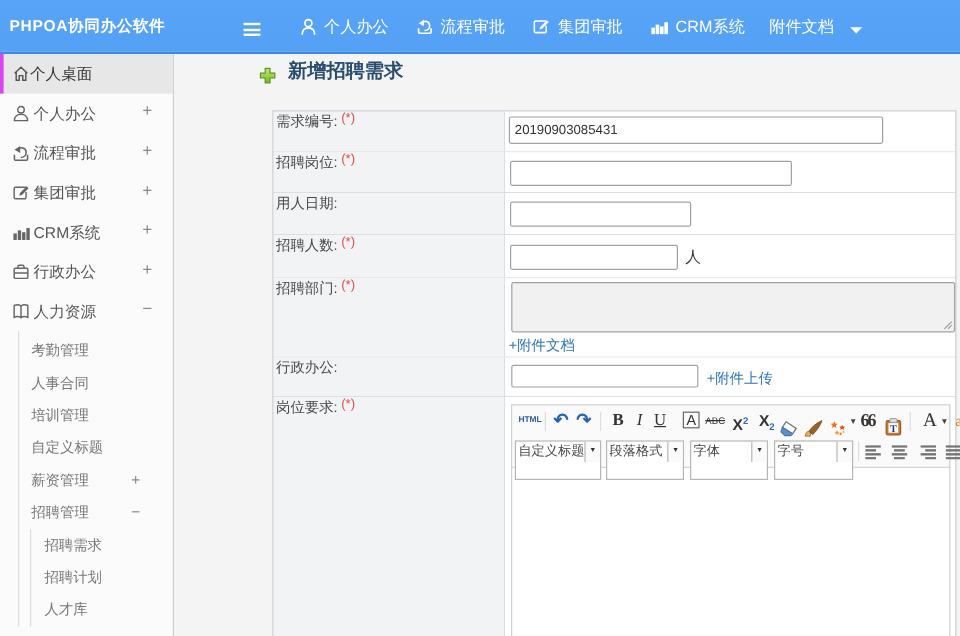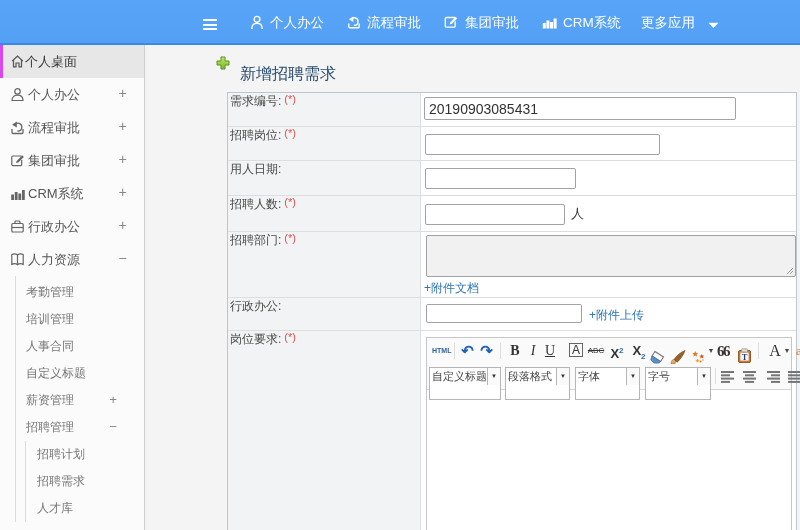--- a/index.html
+++ b/index.html
@@ -20,47 +20,48 @@
 .sitem .sic{position:absolute;left:10px;top:9px;width:15px;height:15px}
 .sitem .sic svg{display:block}
 .sitem.active .sic{left:7px}
 .sitem .pm{position:absolute;right:17px;top:0;color:#888;font-size:14px;font-family:"Liberation Mono",monospace}
 .sub2{margin-left:15px;border-left:1px solid #ddd;padding-top:3px}
 .s2{position:relative;height:27px;line-height:27px;color:#777;font-size:12px;padding-left:10px;white-space:nowrap}
 .s2 .pm{position:absolute;right:27px;top:0;color:#888;font-size:13px;font-family:"Liberation Mono",monospace}
 .sub3{margin-left:9px;border-left:1px solid #ddd}
 .s3{height:27px;line-height:27px;color:#777;font-size:12px;padding-left:11px;white-space:nowrap}
 
-.title{position:absolute;left:240px;top:64px;font-size:16px;font-weight:normal;color:#2a4c6e}
+.title{position:absolute;left:240px;top:49px;font-size:16px;font-weight:bold;color:#2a4c6e}
 .plus{position:absolute;left:216px;top:56px;width:14px;height:14px}
 
 .form{position:absolute;left:227px;top:92px;width:570px;background:#fff;border:1px solid #bbc6cf}
 .frow{display:flex;border-bottom:1px solid #dcdee0}
 .frow:last-child{border-bottom:none}
 .lbl{width:193px;background:#f2f3f4;border-right:1px solid #dcdee0;display:flex;align-items:flex-start;padding-left:2px;font-size:12px;color:#484848;flex-shrink:0}
 .lbl .req{color:#e05050;margin-left:3px;font-size:11px}
 .val{flex:1;background:#fff;position:relative}
-.inp{position:absolute;background:#fff;border:1px solid #a2a2a2;border-radius:2px;font-size:14px;color:#333;padding:0 4px;line-height:21px}
+.inp{position:absolute;background:#fff;border:1px solid #a2a2a2;border-radius:2px;font-size:11px;color:#333;padding:0 4px;line-height:21px}
 .lnk{color:#2e76b5;font-size:12px}
 
 .editor{position:absolute;left:5px;top:6px;width:366px;height:339px;background:#fff;border:1px solid #c6c6c6}
 .toolbar{background:#fafafa;border-bottom:1px solid #d4d4d4;padding:0}
 .tb1{height:26px;position:relative}
 .tb2{height:25px;position:relative}
 .tsep{position:absolute;top:5px;width:1px;height:16px;background:#ddd}
 .ti{position:absolute;top:0;height:26px;line-height:26px;font-size:13px;color:#333;text-align:center}
 .combo{position:absolute;top:3px;height:33px;border:1px solid #b6b6b6;background:#fff;font-size:11px;color:#444;line-height:17px;padding-left:2px;white-space:nowrap;overflow:hidden}
 .combo .arr{position:absolute;right:0;top:0;width:13px;height:17px;border-left:1px solid #b6b6b6;background:#fafafa;text-align:center;line-height:16px;font-size:6px;color:#333}
 .alignic{position:absolute;top:7px}
 </style>
 </head>
 <body>
 <div id="page">
 
   <div class="header">
+    <div class="brand">PHPOA协同办公软件</div>
     <div class="burger"></div>
     <div class="topnav">
       <div class="tn" style="left:250px">
         <svg width="14" height="15" viewBox="0 0 14 15" style="vertical-align:-3px;margin-right:6px">
             <circle cx="7" cy="4.3" r="2.9" fill="none" stroke="#fff" stroke-width="1.4"></circle>
             <path d="M1.8 14 C1.8 10 4.2 8.3 7 8.3 C9.8 8.3 12.2 10 12.2 14" fill="none" stroke="#fff" stroke-width="1.4"></path>
           </svg>个人办公</div>
       <div class="tn" style="left:347px">
         <svg width="14" height="14" viewBox="0 0 14 14">
             <path d="M1.8 8.5 V11.7 Q1.8 12.7 2.8 12.7 H11.2 Q12.2 12.7 12.2 11.7 V8.5" fill="none" stroke="#fff" stroke-width="1.4"></path>
@@ -72,21 +73,21 @@
             <path d="M11 2.5 H2.5 A1.2 1.2 0 0 0 1.3 3.7 V11 A1.2 1.2 0 0 0 2.5 12.2 H10 A1.2 1.2 0 0 0 11.2 11 V6.5" fill="none" stroke="#fff" stroke-width="1.3"></path>
             <path d="M5.5 9.5 L7.8 9 L13.3 3.4 L11.7 1.8 L6.2 7.4 Z" fill="#fff"></path>
           </svg>集团审批</div>
       <div class="tn" style="left:542px">
         <svg width="15" height="13" viewBox="0 0 15 13">
             <rect x="0.8" y="7" width="3" height="5.5" fill="#fff"></rect>
             <rect x="4.4" y="4.5" width="3" height="8" fill="#fff"></rect>
             <rect x="8" y="6" width="3" height="6.5" fill="#fff"></rect>
             <rect x="11.6" y="2.5" width="3" height="10" fill="#fff"></rect>
           </svg>CRM系统</div>
-      <div class="tn" style="left:641px">更多应用</div>
+      <div class="tn" style="left:641px">附件文档</div>
       <div class="tn" style="left:708px"><svg width="11" height="7" viewBox="0 0 11 7">
             <path d="M0.5 0.8 L5.5 6 L10.5 0.8 Z" fill="#fff"></path>
           </svg></div>
     </div>
   </div>
 
   <div class="sidebar">
     <div class="sitem active"><span class="sic">
       <svg width="15" height="15" viewBox="0 0 15 15">
             <path d="M2.2 7 L7.5 2 L12.8 7 M3.5 6.2 V12.8 H6 V9 H9 V12.8 H11.5 V6.2" fill="none" stroke="#555" stroke-width="1.2"></path>
@@ -126,28 +127,28 @@
             <path d="M1.8 8.5 H13.2" stroke="#666" stroke-width="1.2"></path>
           </svg>
       </span>行政办公<span class="pm">+</span></div>
     <div class="sitem"><span class="sic">
       <svg width="15" height="15" viewBox="0 0 15 15">
             <path d="M7.5 3 C6 1.8 3.5 1.8 1.8 2.6 V12.4 C3.5 11.6 6 11.6 7.5 12.8 C9 11.6 11.5 11.6 13.2 12.4 V2.6 C11.5 1.8 9 1.8 7.5 3 Z M7.5 3 V12.8" fill="none" stroke="#666" stroke-width="1.2"></path>
           </svg>
       </span>人力资源<span class="pm">−</span></div>
     <div class="sub2">
       <div class="s2">考勤管理</div>
+      <div class="s2">人事合同</div>
       <div class="s2">培训管理</div>
-      <div class="s2">人事合同</div>
       <div class="s2">自定义标题</div>
       <div class="s2">薪资管理<span class="pm">+</span></div>
       <div class="s2">招聘管理<span class="pm">−</span></div>
       <div class="sub3">
+        <div class="s3">招聘需求</div>
         <div class="s3">招聘计划</div>
-        <div class="s3">招聘需求</div>
         <div class="s3">人才库</div>
       </div>
     </div>
   </div>
 
   <svg class="plus" width="14" height="14" viewBox="0 0 14 14">
       <defs>
         <linearGradient id="pg" x1="0" y1="0" x2="0" y2="1">
           <stop offset="0" stop-color="#c3e579"></stop>
           <stop offset="0.5" stop-color="#9ed145"></stop>

